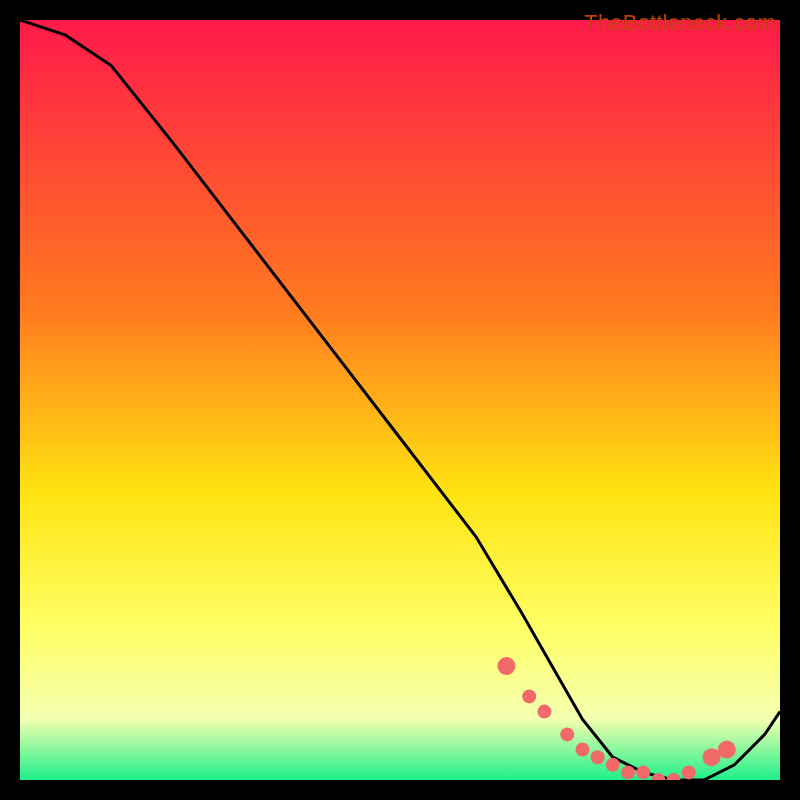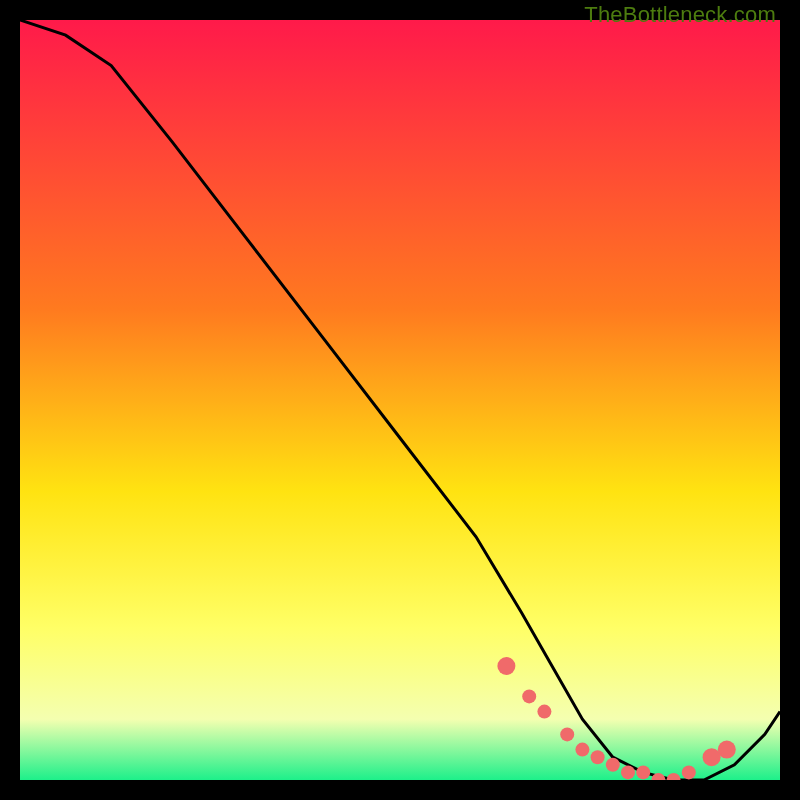--- a/index.html
+++ b/index.html
@@ -14,23 +14,23 @@
   .frame {
     position: absolute;
     left: 20px;
     top: 20px;
     width: 760px;
     height: 760px;
     background: #000;
   }
   .watermark {
     position: absolute;
-    top: 2px;
+    top: 10px;
     right: 24px;
-    color: #4d7c0f;
+    color: #c2410c;
     font-size: 22px;
     letter-spacing: 0.2px;
   }
   svg {
     position: absolute;
     left: 20px;
     top: 20px;
   }
 </style>
 </head>

